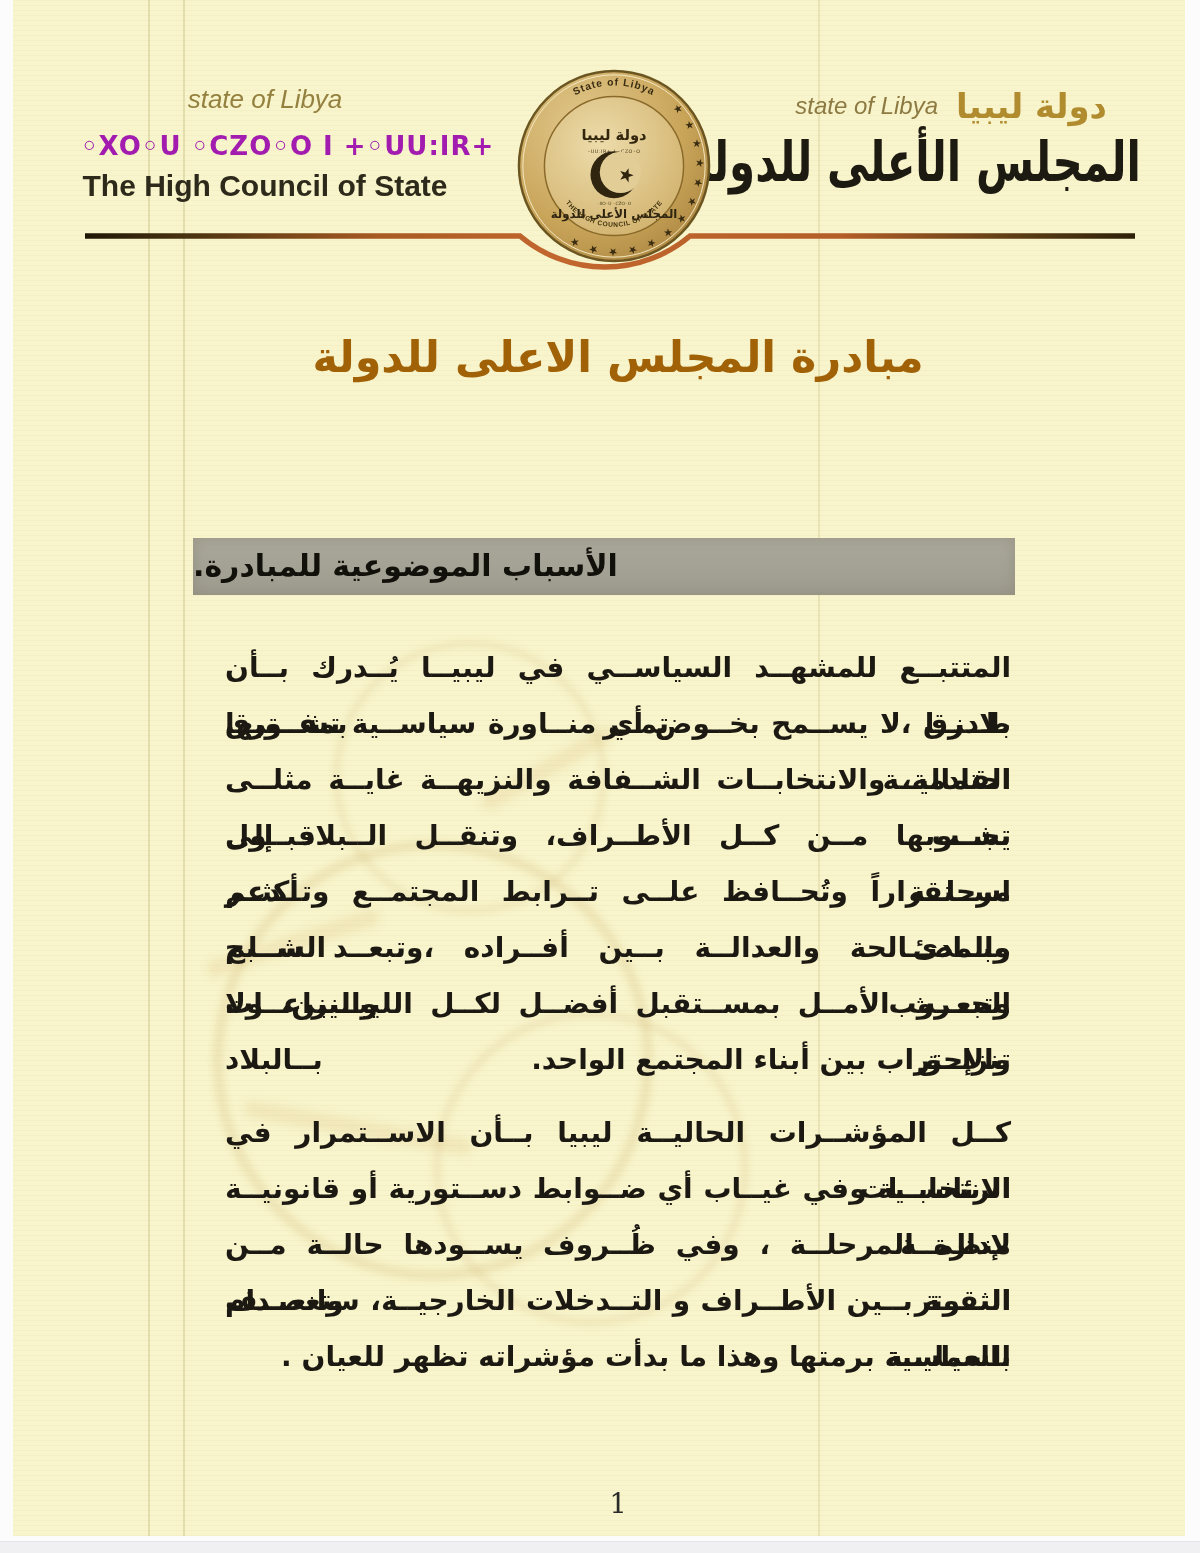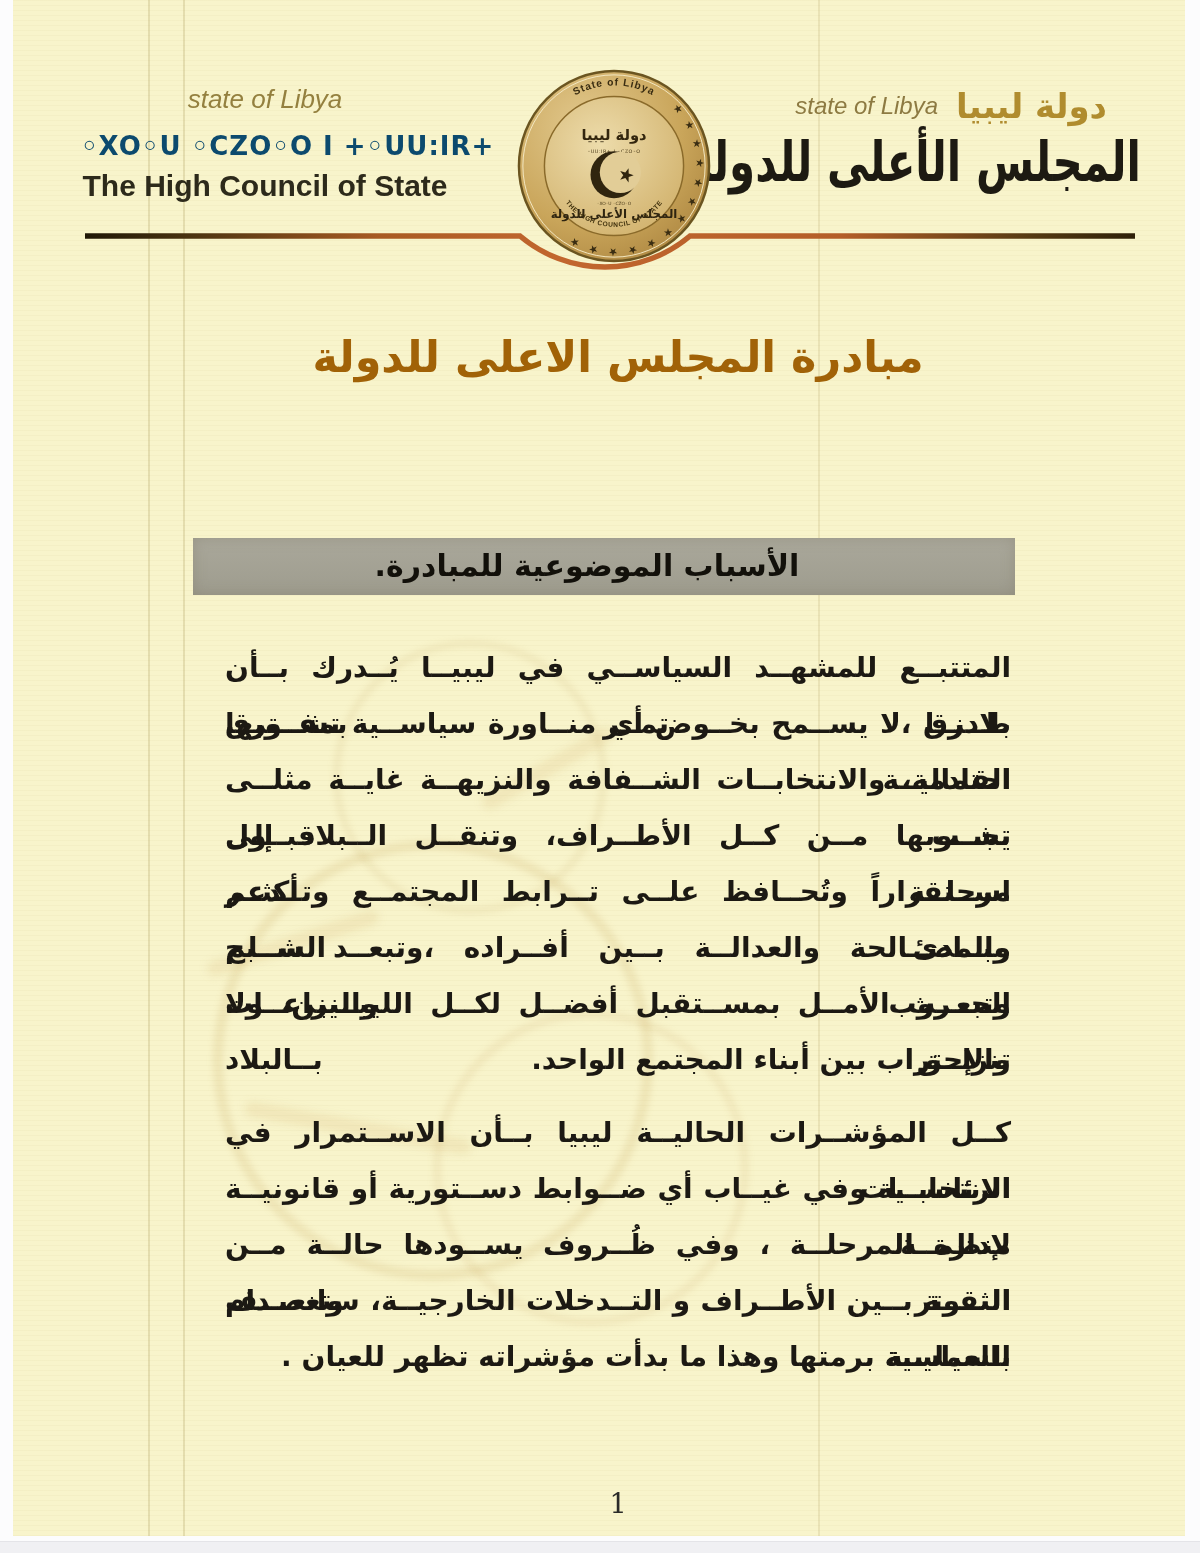--- a/index.html
+++ b/index.html
@@ -27,21 +27,21 @@
   .wm1{left:200px;top:840px;width:420px;height:420px;border:10px solid rgba(186,142,60,0.14);}
   .wm2{left:320px;top:640px;width:260px;height:260px;border:7px solid rgba(186,142,60,0.11);}
   .wm3{left:420px;top:1010px;width:300px;height:300px;border:8px solid rgba(186,142,60,0.10);}
   .wm-bar{position:absolute;height:16px;border-radius:8px;background:rgba(186,142,60,0.12);filter:blur(4px);}
   .wmb1{left:190px;top:935px;width:180px;transform:rotate(-18deg);}
   .wmb2{left:230px;top:1120px;width:230px;transform:rotate(10deg);}
   .wmb3{left:460px;top:760px;width:150px;transform:rotate(-30deg);}
   
   .hdr-left{position:absolute;left:68px;top:84px;width:368px;text-align:center;}
   .sol-left{font:italic 26px "Liberation Sans",sans-serif;color:#94803f;}
-  .tifinagh{margin-top:16px;font:bold 26px "DejaVu Sans",sans-serif;color:#0c4a6e;letter-spacing:1px;white-space:nowrap;text-align:right;}
+  .tifinagh{margin-top:16px;font:bold 26px "DejaVu Sans",sans-serif;color:#a21caf;letter-spacing:1px;white-space:nowrap;text-align:right;}
   .council-en{margin-top:8px;font:bold 30px "Liberation Sans",sans-serif;color:#2d2a1b;white-space:nowrap;}
   .rule{position:absolute;left:70px;top:230px;width:1054px;height:50px;}
   .hdr-right{position:absolute;left:750px;top:86px;width:378px;text-align:right;}
   .hdr-right .row{display:flex;justify-content:flex-end;align-items:center;gap:18px;padding-right:34px;}
   .sol-right{font:italic 24px "Liberation Sans",sans-serif;color:#8d7a42;}
   .country-gold{font:bold 34px "DejaVu Sans",sans-serif;color:#b08c2e;direction:rtl;}
   .council-ar{
     margin-top:4px;font-weight:bold;font-size:42px;font-family:"DejaVu Sans",sans-serif;
     color:#1d1a12;direction:rtl;transform:scaleY(1.32);transform-origin:center top;
     letter-spacing:-1px;white-space:nowrap;
@@ -60,21 +60,21 @@
     position:absolute;left:212px;top:318px;width:786px;text-align:center;direction:rtl;
     font-weight:bold;font-size:43px;color:#a16207;line-height:79px;
   }
   
   .section-bar{
     position:absolute;left:180px;top:538px;width:822px;height:57px;
     background:linear-gradient(180deg,#aaa89b,#9e9c8e);
     box-shadow:inset 0 0 14px rgba(120,115,95,.35);
   }
   .section-bar .txt{
-    direction:rtl;text-align:center;padding-right:34px;line-height:56px;
+    direction:rtl;text-align:left;padding-right:34px;line-height:56px;
     font-weight:bold;font-size:30px;color:#12100a;
   }
   
   .body-col{position:absolute;left:212px;top:640px;width:786px;}
   .ar-line{
     direction:rtl;height:56px;line-height:56px;overflow:visible;
     font-weight:bold;font-size:28px;color:#1c1913;
     text-align:justify;text-align-last:justify;
   }
   .ar-line.end{text-align:right;text-align-last:right;}

